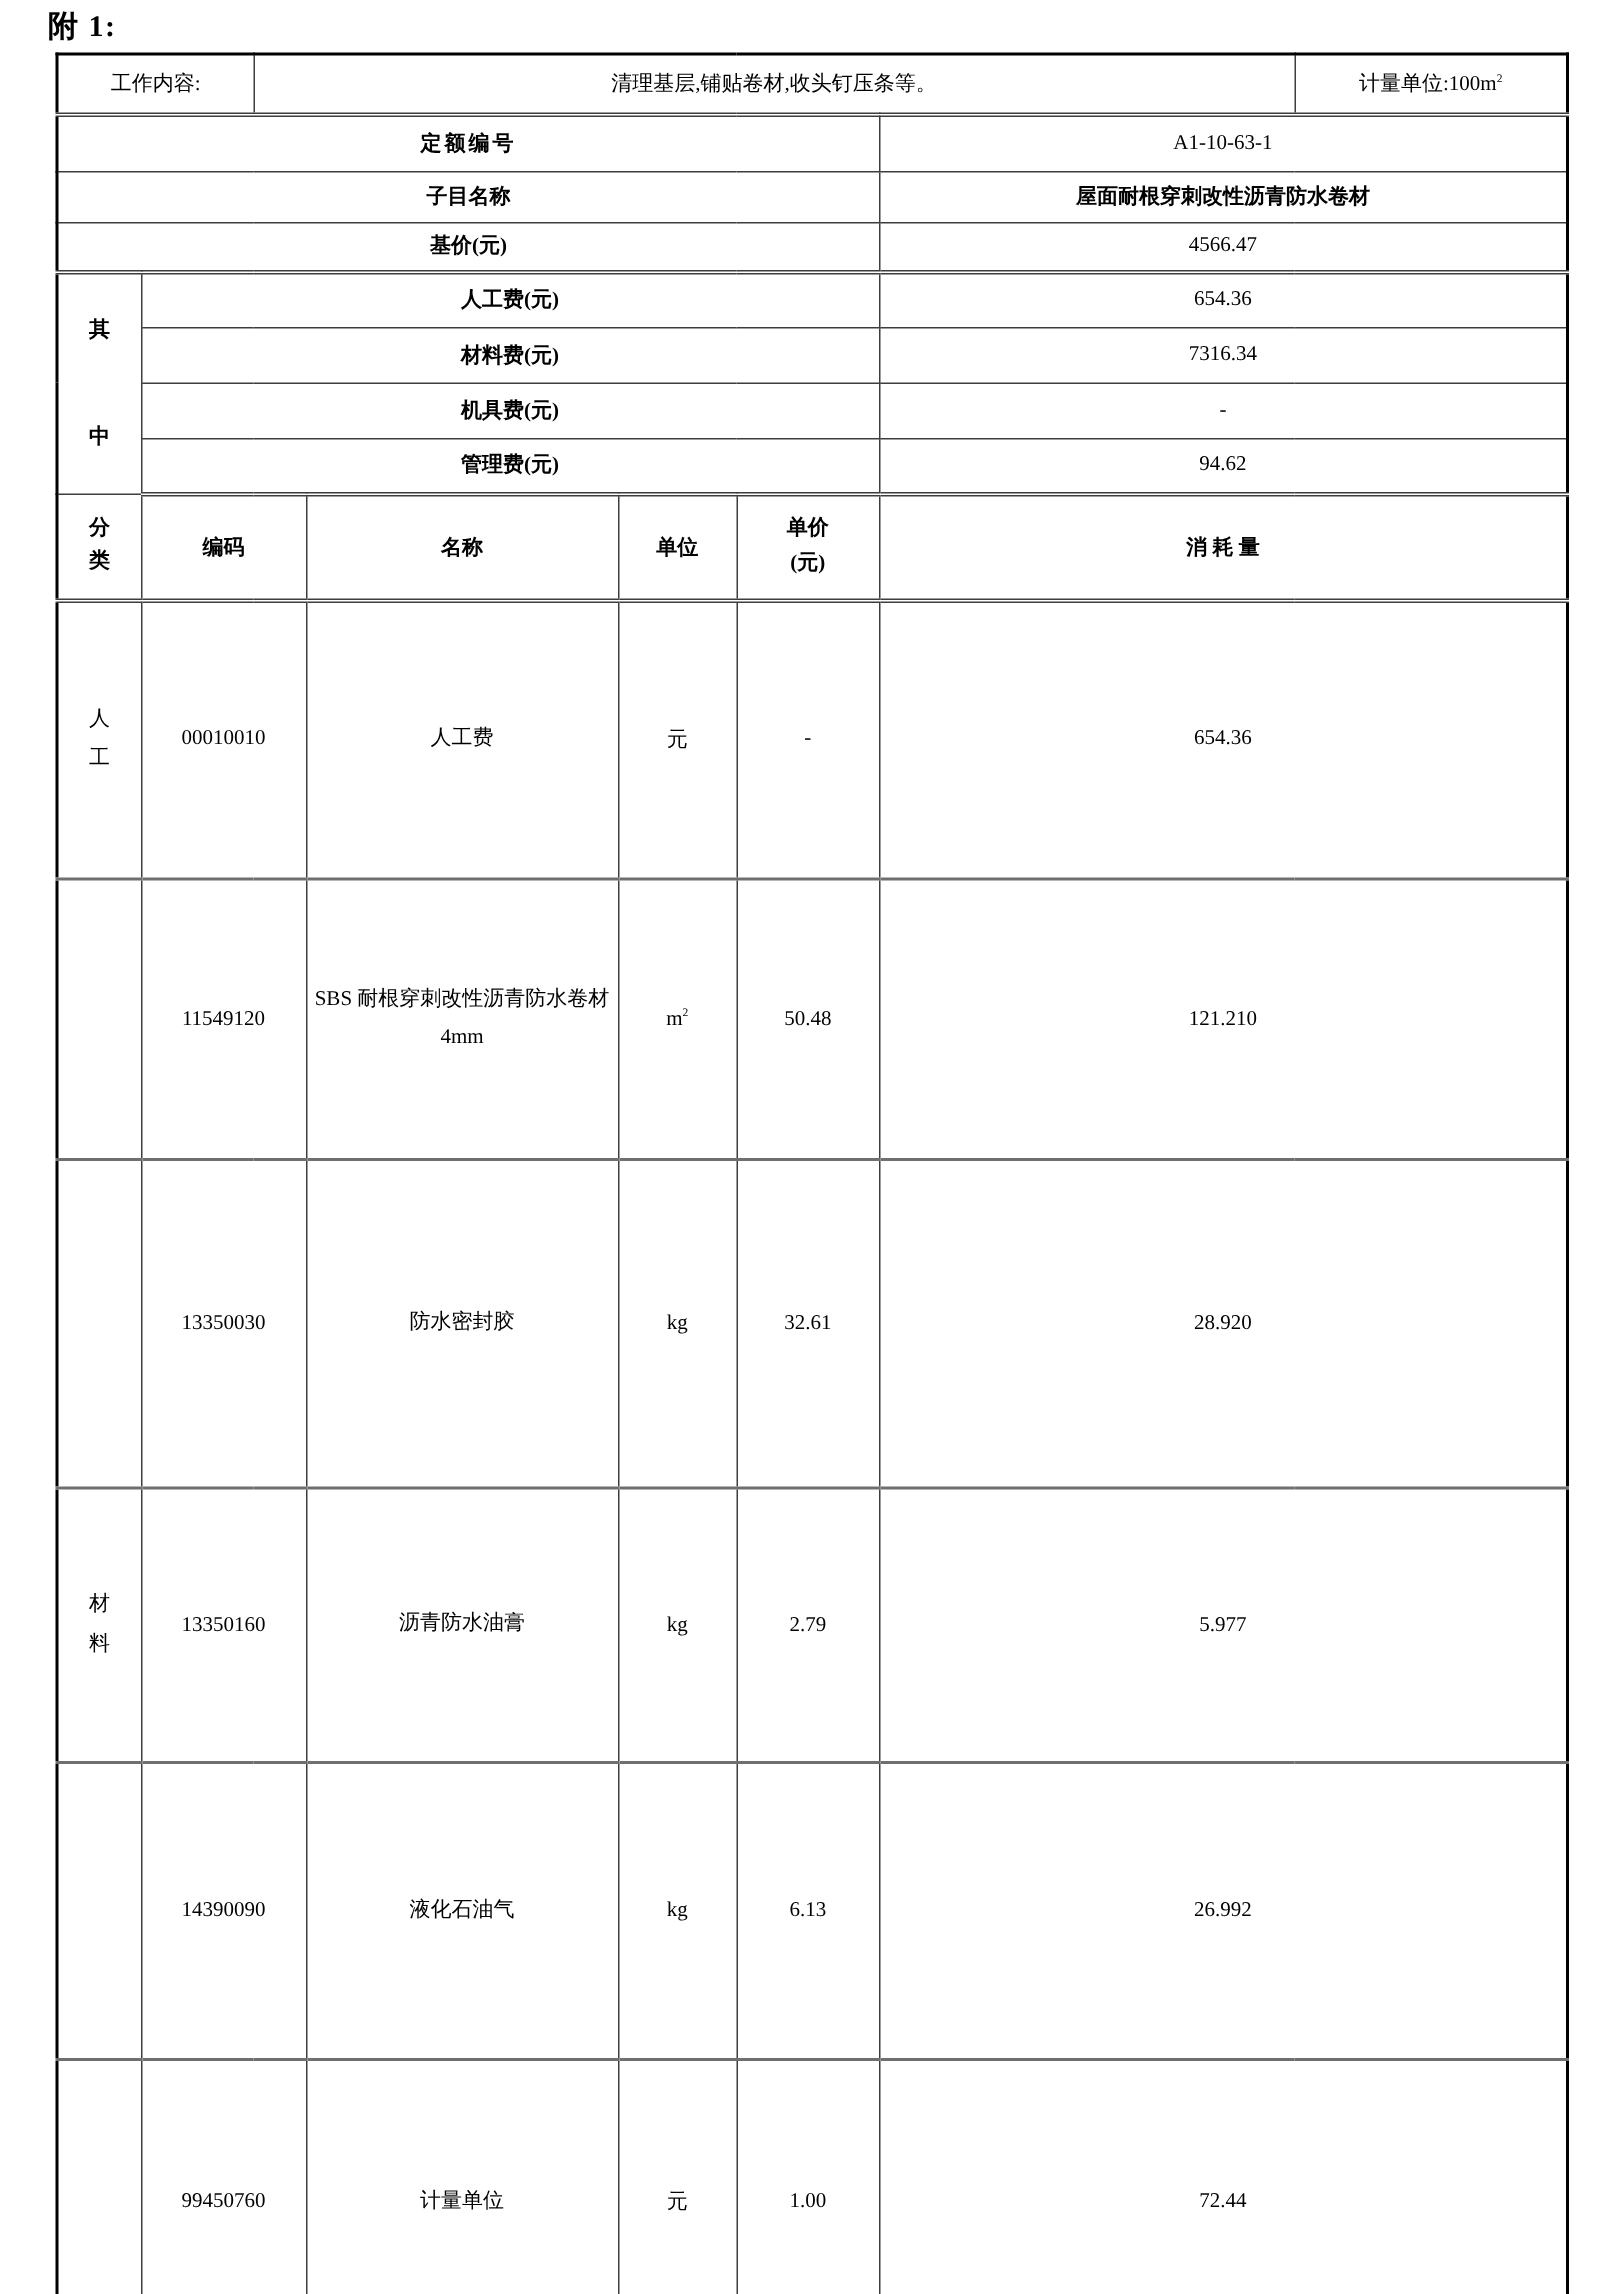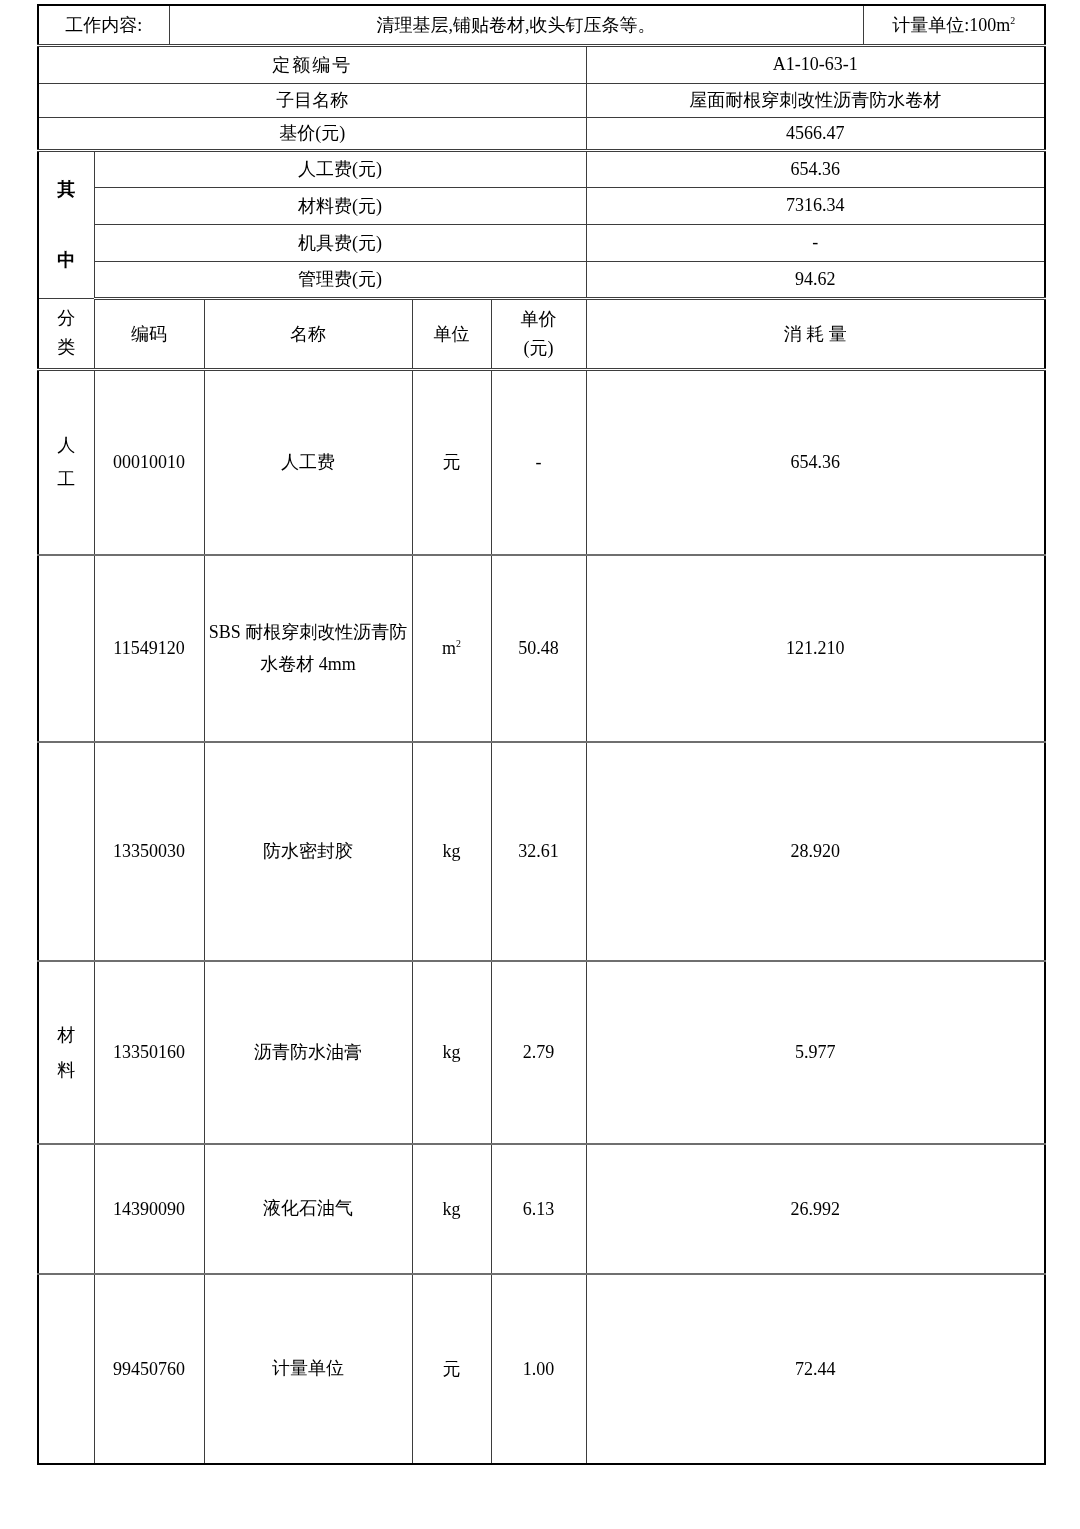--- a/index.html
+++ b/index.html
@@ -20,45 +20,45 @@
   table.quota {
     border-collapse: collapse;
     table-layout: fixed;
     width: 1007px;
     margin-left: 7px;
     border: 2px solid #000;
   }
   table.quota td {
     border: 1px solid #3d3d3d;
     padding: 0;
-    font-size: 18px;
+    font-size: 14px;
     text-align: center;
     vertical-align: middle;
     overflow: hidden;
   }
   
   tr.sep-dbl > td { border-bottom: 3px double #3d3d3d; }
   
   tr.sep-thick > td { border-bottom: 2px solid #6f6f6f; }
 
   
   tr.rh-top  > td { height: 40px; }
   tr.rh-quota> td { height: 38px; }
   tr.rh-name > td { height: 34px; }
   tr.rh-base > td { height: 33px; }
   tr.rh-fee  > td { height: 37px; }
   tr.rh-head > td { height: 71px; }
   tr.rh-d0 > td { height: 186px; }
   tr.rh-d1 > td { height: 187px; }
   tr.rh-d2 > td { height: 219px; }
   tr.rh-d3 > td { height: 183px; }
-  tr.rh-d4 > td { height: 130px; text-align: center; }
+  tr.rh-d4 > td { height: 198px; text-align: center; }
   tr.rh-d5 > td { height: 190px; }
 
-  .hdr { font-weight: normal; font-size: 20px; }
+  .hdr { font-weight: bold; font-size: 20px; }
   .quota-no { font-size: 24px; letter-spacing: 2px; }
   .left { text-align: left; padding-left: 10px; }
   .name-cell { text-align: left; padding-left: 8px; padding-right: 8px; line-height: 1.75; }
   .num-r { text-align: right; padding-right: 13px; }
   sup { font-size: 0.55em; line-height: 0; }
 
   
   .stack { line-height: 1.6; }
   .stack span { display: block; }
   .stack-wide span { display: block; line-height: 1.9; }
@@ -66,20 +66,21 @@
   .among-box {
     display: flex; flex-direction: column;
     justify-content: space-around; align-items: center;
     height: 142px;
   }
 </style>
 </head>
 <body>
 
 <div class="page">
+  <div class="doc-title">附 1:</div>
 
   <table class="quota">
     <colgroup>
       <col style="width:56px">
         <col style="width:75px">
         <col style="width:35px">
         <col style="width:208px">
       <col style="width:79px">
         <col style="width:95px">
         <col style="width:277px">

